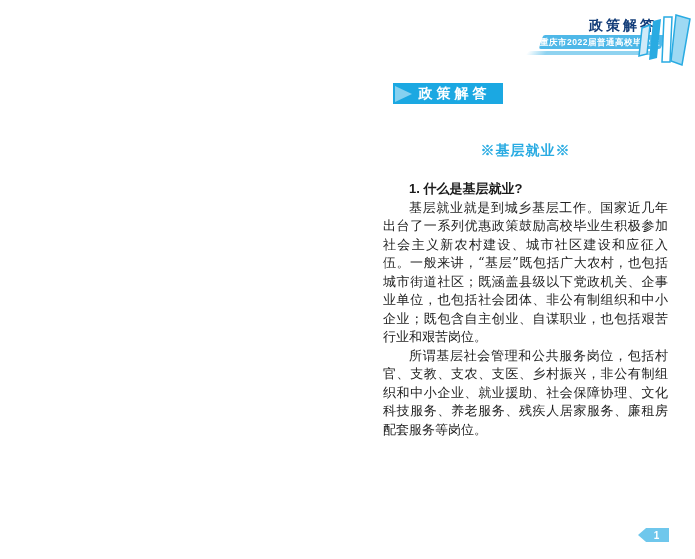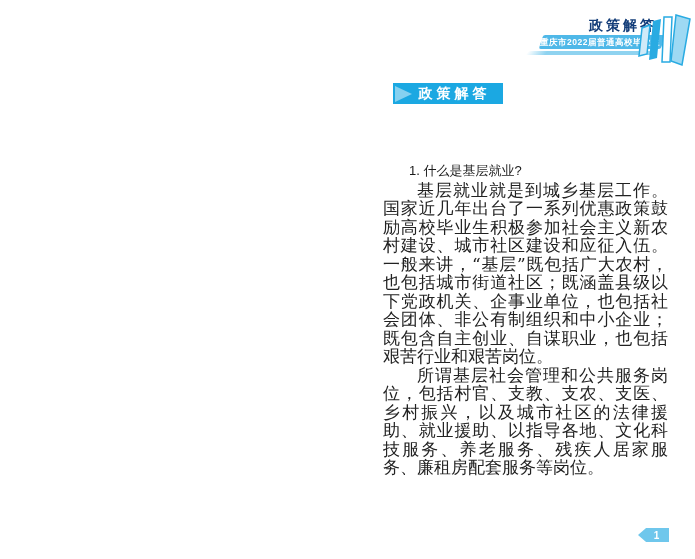--- a/index.html
+++ b/index.html
@@ -53,26 +53,26 @@
   }
 
   
   .content { position: absolute; left: 383px; top: 142px; width: 285px; }
   .section-heading {
     text-align: center; color: #29abe2; font-weight: bold;
     font-size: 14px; letter-spacing: 1px; margin-bottom: 20px;
     font-family: "Liberation Sans", sans-serif;
   }
   .q {
-    font-size: 13px; font-weight: normal; color: #1a1a1a;
+    font-size: 13px; font-weight: bold; color: #1a1a1a;
     text-indent: 2em; line-height: 18.5px; margin-top: 20px;
     font-family: "Liberation Sans", sans-serif;
   }
   .p {
-    font-size: 17px; color: #222222; text-indent: 2em;
+    font-size: 13px; color: #222222; text-indent: 2em;
     line-height: 18.5px; text-align: justify;
     font-family: "DejaVu Serif", serif;
   }
 
   
   .page-tab {
     position: absolute; left: 638px; top: 528px; width: 31px; height: 14px;
     background: #6fc7ec;
     clip-path: polygon(0 50%, 26% 0, 100% 0, 100% 100%, 26% 100%);
     display: flex; align-items: center; justify-content: center;
@@ -99,22 +99,23 @@
       <polygon points="39,5 53,9 45,55 34,51" fill="#9ed9f3" stroke="#29abe2" stroke-width="1.5"></polygon>
     </svg>
   </div>
 
   <div class="arrow-banner">
     <div class="tri"></div>
     <div class="label">政策解答</div>
   </div>
 
   <div class="content">
+    <div class="section-heading">※基层就业※</div>
     <div class="q">1. 什么是基层就业?</div>
     <div class="p">基层就业就是到城乡基层工作。国家近几年出台了一系列优惠政策鼓励高校毕业生积极参加社会主义新农村建设、城市社区建设和应征入伍。一般来讲，“基层”既包括广大农村，也包括城市街道社区；既涵盖县级以下党政机关、企事业单位，也包括社会团体、非公有制组织和中小企业；既包含自主创业、自谋职业，也包括艰苦行业和艰苦岗位。</div>
-    <div class="p">所谓基层社会管理和公共服务岗位，包括村官、支教、支农、支医、乡村振兴，以及城市社区的法律援助、就业援助、以指导各地、文化科技服务、养老服务、残疾人居家服务、廉租房配套服务等岗位。</div>
+    <div class="p">所谓基层社会管理和公共服务岗位，包括村官、支教、支农、支医、乡村振兴，非公有制组织和中小企业、就业援助、社会保障协理、文化科技服务、养老服务、残疾人居家服务、廉租房配套服务等岗位。</div>
   </div>
 
   <div class="page-tab">
     <span>1</span>
   </div>
 
 </div>
 
 </body></html>

